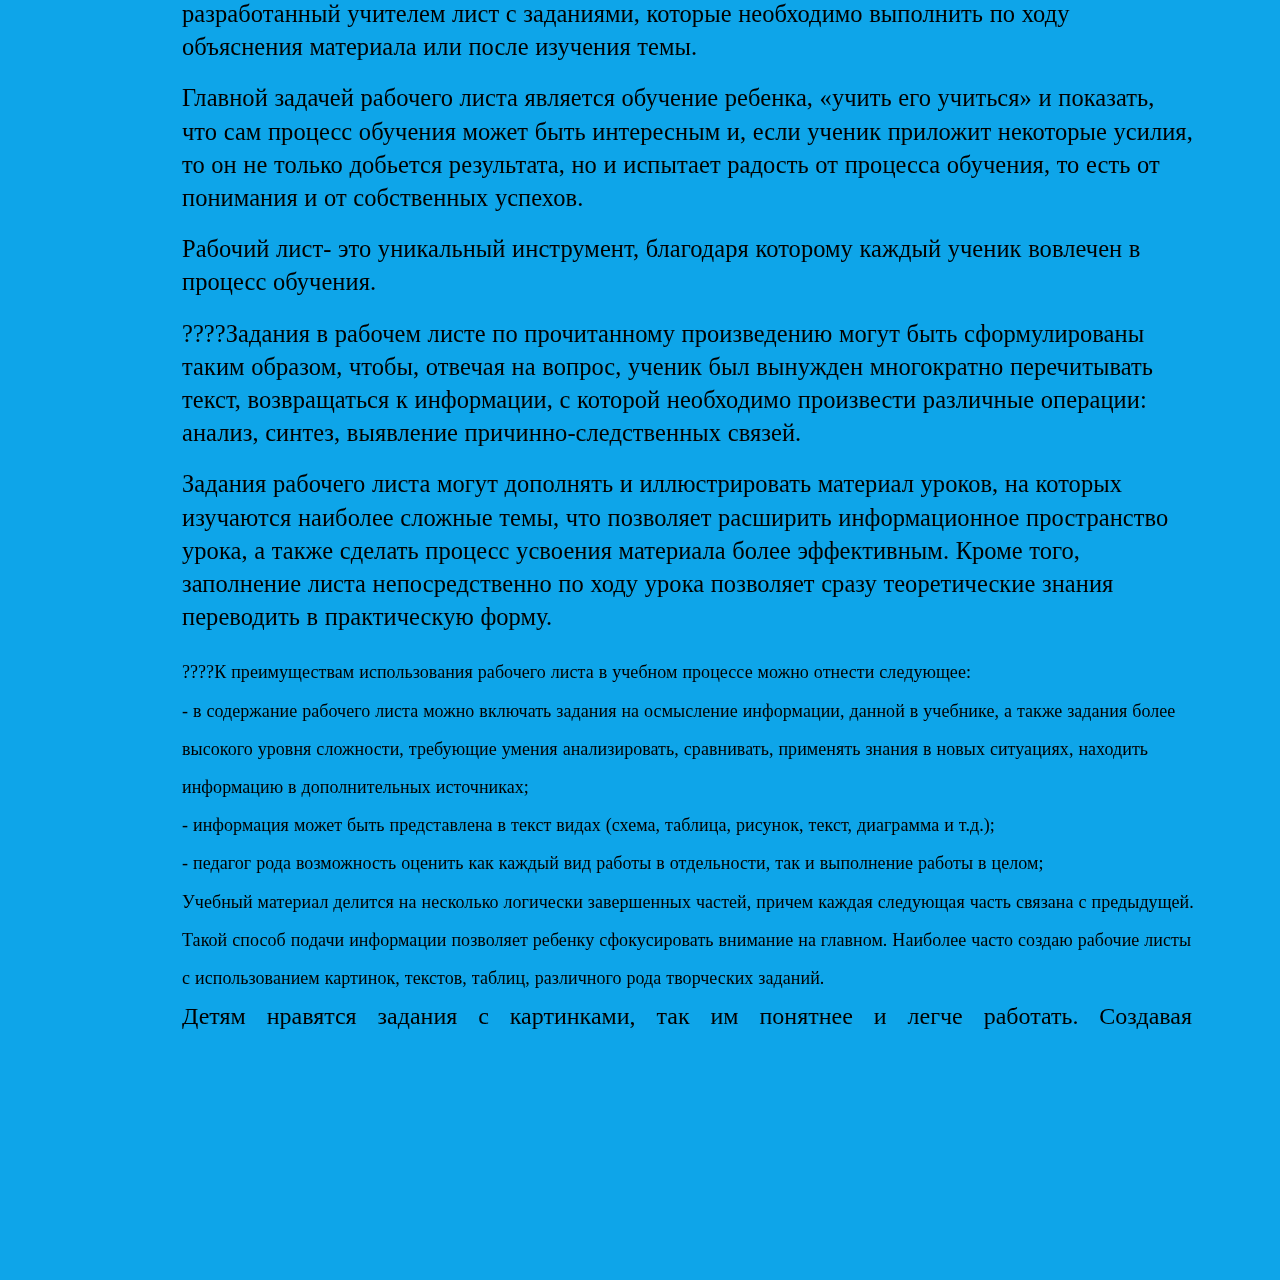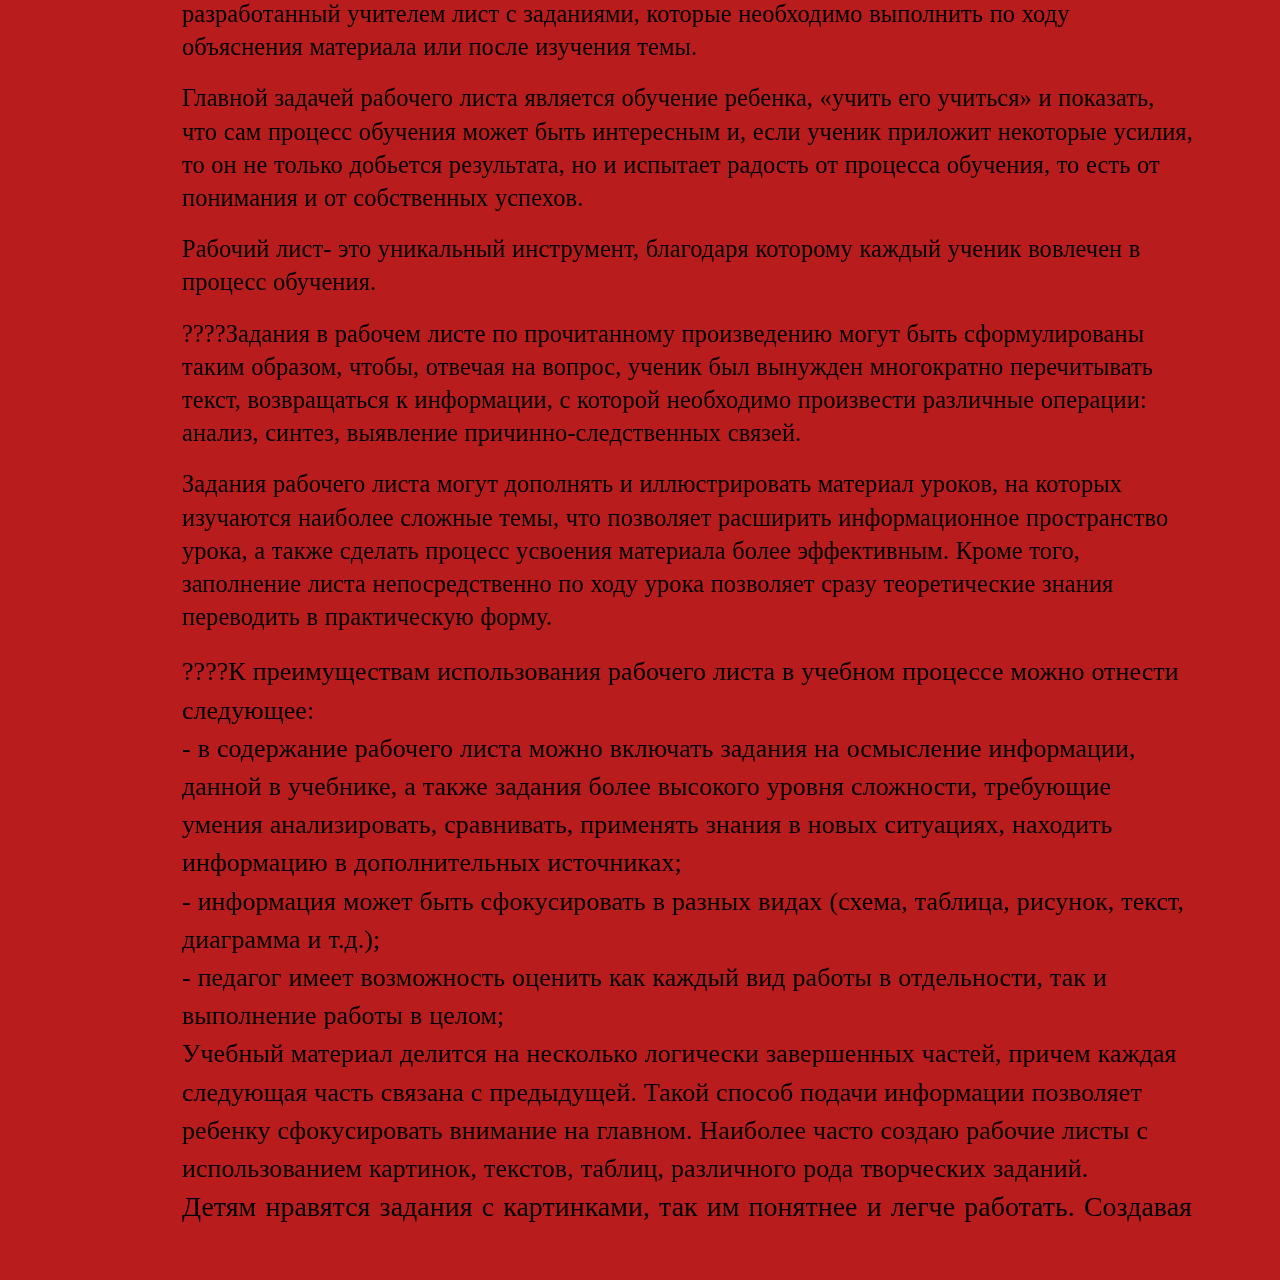--- a/index.html
+++ b/index.html
@@ -15,21 +15,21 @@
     font-family: "Liberation Serif", "DejaVu Serif", serif;
     color: #000000;
     -webkit-font-smoothing: antialiased;
   }
 
   #page {
     position: relative;
     width: 1280px;
     height: 1280px;
     overflow: hidden;
-    background: #b91c1c;
+    background: #0ea5e9;
   }
 
   
   #text-column {
     position: absolute;
     left: 182px;
     top: 0;
     width: 1014px;
   }
 
@@ -42,37 +42,37 @@
     letter-spacing: 0.05px;
     word-spacing: 0.4px;
   }
   .para.first {
     
     margin-top: -3px;
   }
 
   
   .loose-block {
-    font-size: 26px;
+    font-size: 18px;
     line-height: 38.2px;
     text-align: left;
     margin: 0;
     letter-spacing: 0.05px;
     word-spacing: 0.4px;
   }
   .loose-block .sub {
     display: block;
   }
   .gap-before {
     margin-top: 20px;
   }
 
   
   .justified-line {
-    font-size: 28px;
+    font-size: 24px;
     line-height: 38.2px;
     text-align: justify;
     text-align-last: justify;
     white-space: normal;
     margin: 0;
     width: 1010px;
   }
 </style>
 </head>
 <body>
@@ -86,21 +86,21 @@
 
     <p class="para">Рабочий лист- это уникальный инструмент, благодаря которому каждый ученик вовлечен в процесс обучения.</p>
 
     <p class="para">????Задания в рабочем листе по прочитанному произведению могут быть сформулированы таким образом, чтобы, отвечая на вопрос, ученик был вынужден многократно перечитывать текст, возвращаться к информации, с которой необходимо произвести различные операции: анализ, синтез, выявление причинно-следственных связей.</p>
 
     <p class="para">Задания рабочего листа могут дополнять и иллюстрировать материал уроков, на которых изучаются наиболее сложные темы, что позволяет расширить информационное пространство урока, а также сделать процесс усвоения материала более эффективным. Кроме того, заполнение листа непосредственно по ходу урока позволяет сразу теоретические знания переводить в практическую форму.</p>
 
     <div class="loose-block gap-before">
       <span class="sub">????К преимуществам использования рабочего листа в учебном процессе можно отнести следующее:</span>
       <span class="sub">- в содержание рабочего листа можно включать задания на осмысление информации, данной в учебнике, а также задания более высокого уровня сложности, требующие умения анализировать, сравнивать, применять знания в новых ситуациях, находить информацию в дополнительных источниках;</span>
-      <span class="sub">- информация может быть сфокусировать в разных видах (схема, таблица, рисунок, текст, диаграмма и т.д.);</span>
-      <span class="sub">- педагог имеет возможность оценить как каждый вид работы в отдельности, так и выполнение работы в целом;</span>
+      <span class="sub">- информация может быть представлена в текст видах (схема, таблица, рисунок, текст, диаграмма и т.д.);</span>
+      <span class="sub">- педагог рода возможность оценить как каждый вид работы в отдельности, так и выполнение работы в целом;</span>
       <span class="sub"> Учебный материал делится на несколько логически завершенных частей, причем каждая следующая часть связана с предыдущей. Такой способ подачи информации позволяет ребенку сфокусировать внимание на главном. Наиболее часто создаю рабочие листы с использованием картинок, текстов, таблиц, различного рода творческих заданий.</span>
     </div>
 
     <div class="justified-line">Детям нравятся задания с картинками, так им понятнее и легче работать. Создавая</div>
 
   </div>
 </div>
 
 </body></html>

